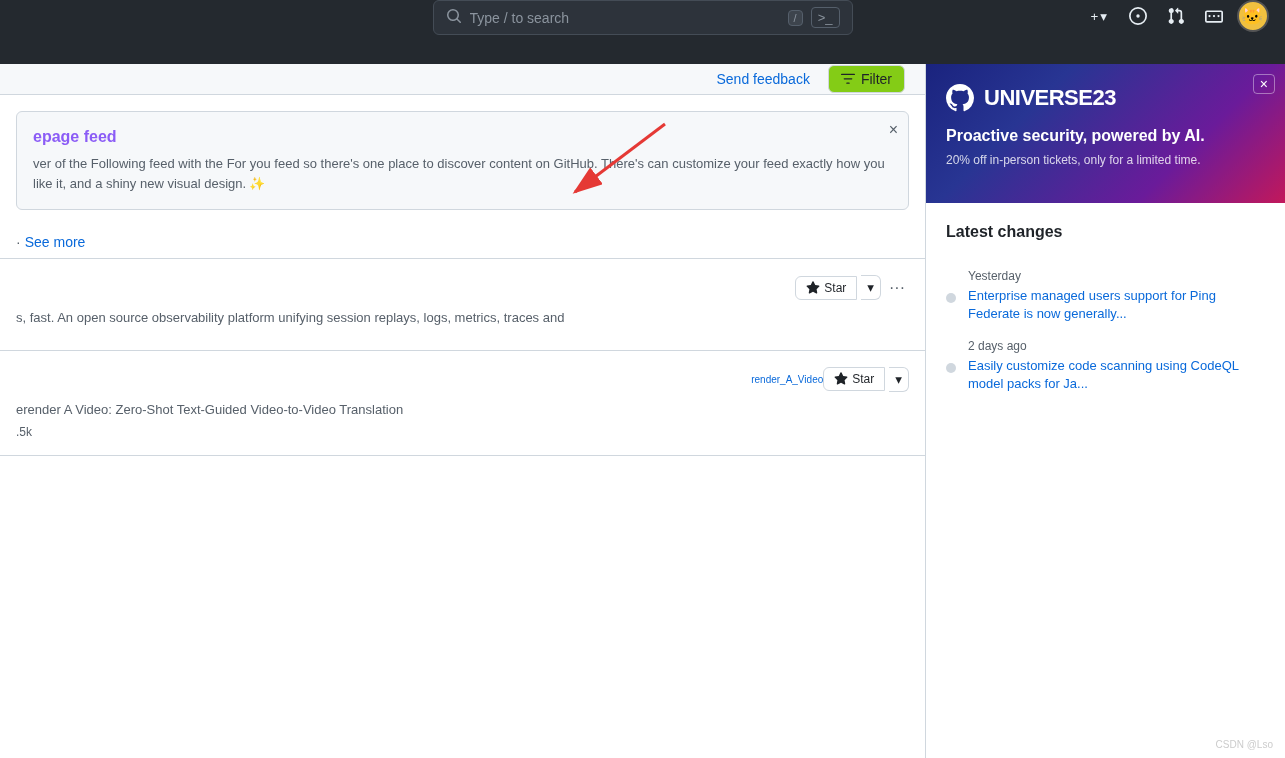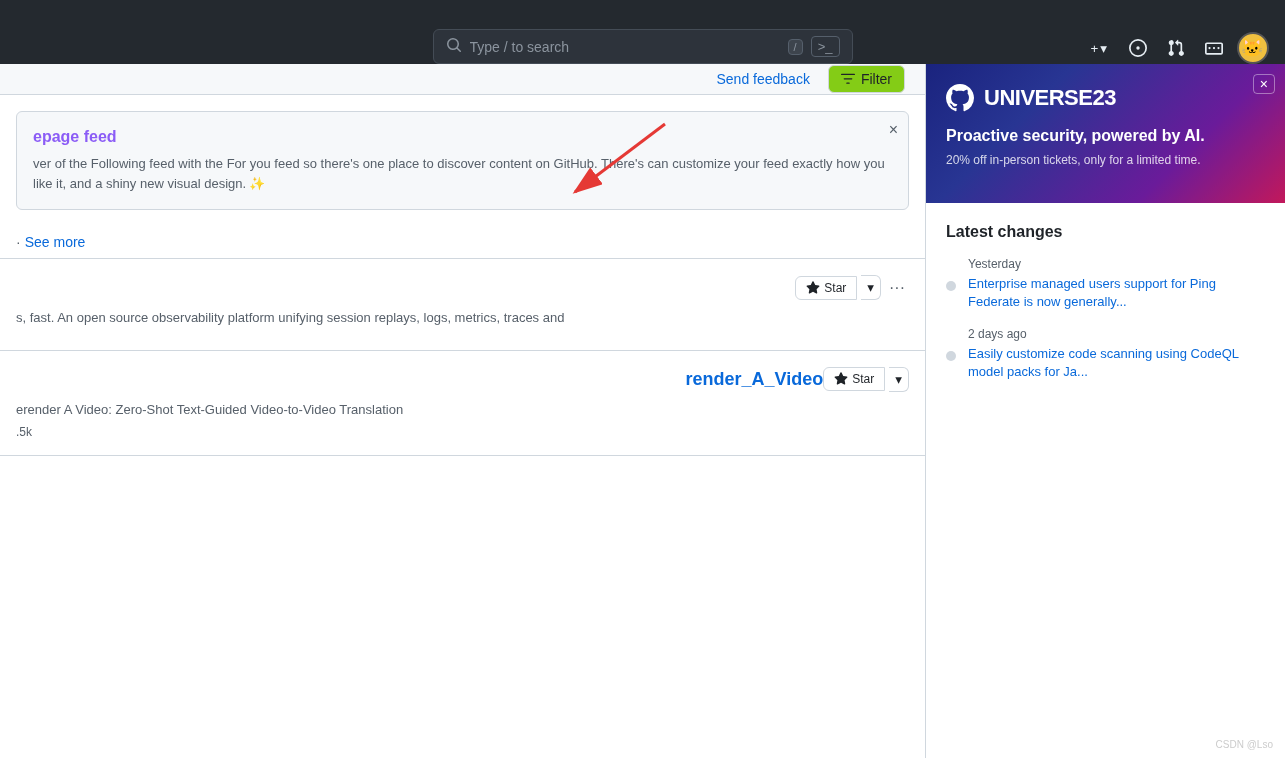--- a/index.html
+++ b/index.html
@@ -11,21 +11,21 @@
       overflow: hidden;
       width: 1285px;
       height: 758px;
     }
 
     
     .topnav {
       background: #24292f;
       height: 64px;
       display: flex;
-      align-items: flex-end;
+      align-items: flex-start;
       padding: 0 16px;
       gap: 12px;
       position: relative;
       z-index: 10;
     }
     .search-bar {
       display: flex;
       align-items: center;
       background: #2d333b;
       border: 1px solid #444c56;
@@ -205,22 +205,22 @@
       border-bottom: 1px solid #d0d7de;
       padding: 16px;
     }
     .feed-item-header {
       display: flex;
       align-items: center;
       justify-content: flex-end;
       margin-bottom: 8px;
     }
     .feed-item-title {
-      font-size: 18px;
-      font-weight: 700;
+      font-size: 10px;
+      font-weight: 400;
       color: #0969da;
       text-decoration: none;
       cursor: pointer;
     }
     .feed-item-actions {
       display: flex;
       align-items: center;
       gap: 4px;
     }
     .star-btn {
@@ -351,21 +351,21 @@
     }
 
     
     .latest-changes {
       padding: 20px;
     }
     .latest-changes h3 {
       font-size: 16px;
       font-weight: 600;
       color: #1f2328;
-      margin-bottom: 16px;
+      margin-bottom: 28px;
     }
     .change-item {
       display: flex;
       gap: 12px;
       margin-bottom: 16px;
       align-items: center;
     }
     .change-dot {
       width: 10px;
       height: 10px;

